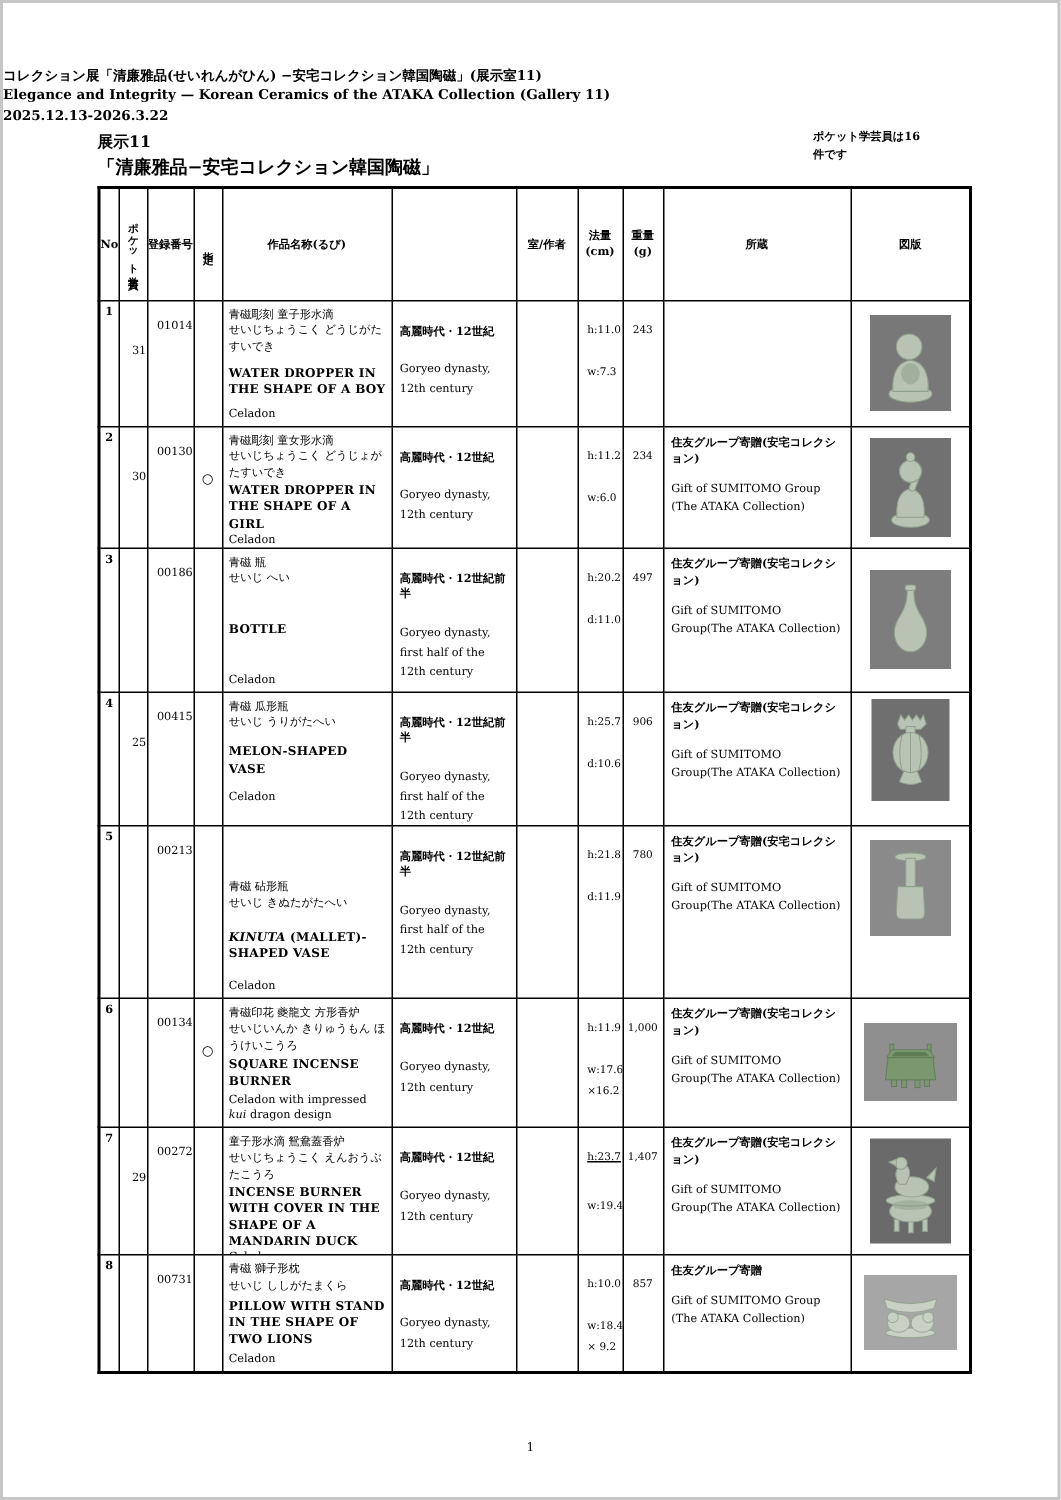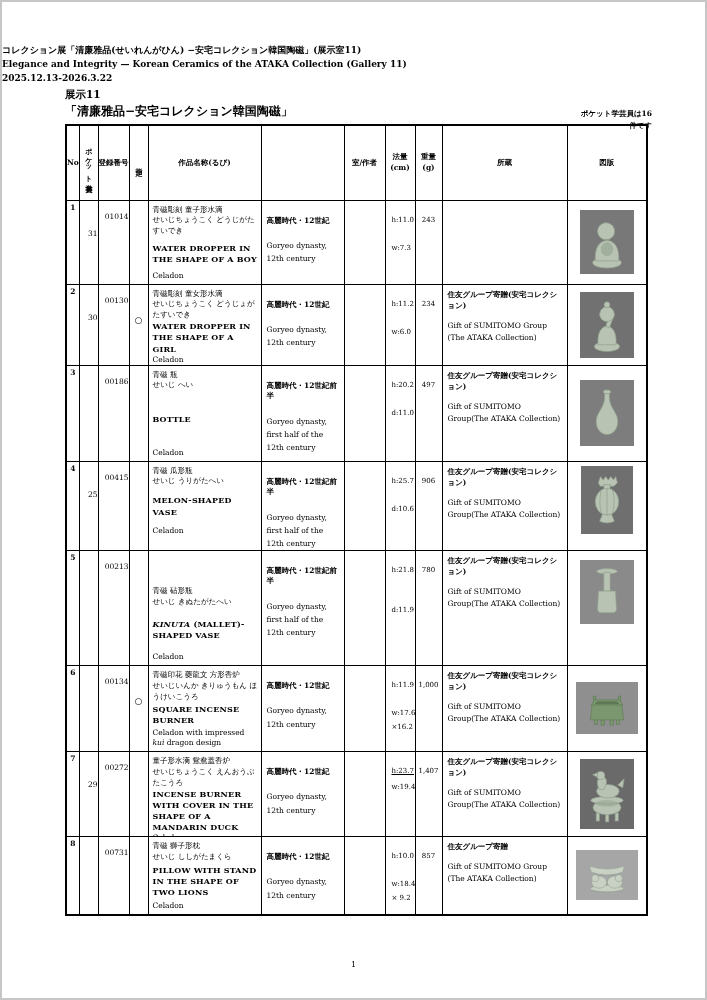--- a/index.html
+++ b/index.html
@@ -10,21 +10,21 @@
   .page{
     position:absolute;inset:0;background:#fff;border:2px solid #c6c6c6;
     box-sizing:border-box;overflow:hidden;
   }
   .hline{position:absolute;left:0;right:0;text-align:left;font-weight:bold;white-space:nowrap}
   .h1{top:42px;font-size:9px}
   .h2{top:57px;font-size:9px}
   .h3{top:71px;font-size:9px}
   .exhibit-label{position:absolute;left:63px;top:86px;font-size:10.5px;font-weight:bold}
   .exhibit-title{position:absolute;left:63px;top:101px;font-size:12px;font-weight:bold}
-  .pocket-note{position:absolute;left:540px;width:110px;top:106px;font-size:7.5px;font-weight:bold;text-align:right;line-height:1.6}
+  .pocket-note{position:absolute;left:540px;width:110px;top:83px;font-size:7.5px;font-weight:bold;text-align:left;line-height:1.6}
   table{
     position:absolute;left:63px;top:122px;width:581px;
     border-collapse:collapse;table-layout:fixed;border:2px solid #000;
   }
   td,th{border:1px solid #000;padding:0;vertical-align:top;overflow:hidden;box-sizing:border-box}
   th{font-weight:bold;font-size:7.5px;vertical-align:middle;text-align:center;white-space:pre-line;line-height:1.4}
   .vert{writing-mode:vertical-rl;text-orientation:upright;margin:0 auto;letter-spacing:1px;font-size:7px}
   .c-no{font-size:7.5px;text-align:center;padding-top:2px;font-weight:bold}
   .c-pocket{font-size:7.5px;text-align:right;padding-top:28px}
   .c-reg{font-size:7.5px;text-align:right;padding-top:11px}
@@ -308,21 +308,21 @@
           </td>
           <td>
             <div class="era-wrap">
               <div class="era-ja">高麗時代・12世紀前半</div>
               <div class="era-en">Goryeo dynasty, first half of the 12th century</div>
             </div>
           </td>
           <td></td>
           <td>
             <div class="dims-wrap">
-              <div style="margin-bottom: 32px;">h:21.8</div>
+              <div style="margin-bottom: 20px;">h:21.8</div>
               <div style="margin-bottom: 6px;">d:11.9</div>
             </div>
           </td>
           <td>
             <div class="wt-wrap">780</div>
           </td>
           <td>
             <div class="coll-wrap">
               <div class="coll-ja">住友グループ寄贈(安宅コレクション)</div>
               <div class="coll-en">Gift of SUMITOMO Group(The ATAKA Collection)</div>
@@ -413,21 +413,21 @@
           </td>
           <td>
             <div class="era-wrap">
               <div class="era-ja">高麗時代・12世紀</div>
               <div class="era-en">Goryeo dynasty, 12th century</div>
             </div>
           </td>
           <td></td>
           <td>
             <div class="dims-wrap">
-              <div style="margin-bottom: 8px; text-decoration: underline;">h:23.7</div>
+              <div style="margin-bottom: 25px; text-decoration: underline;">h:23.7</div>
               <div style="margin-bottom: 6px;">w:19.4</div>
             </div>
           </td>
           <td>
             <div class="wt-wrap">1,407</div>
           </td>
           <td>
             <div class="coll-wrap">
               <div class="coll-ja">住友グループ寄贈(安宅コレクション)</div>
               <div class="coll-en">Gift of SUMITOMO Group(The ATAKA Collection)</div>

